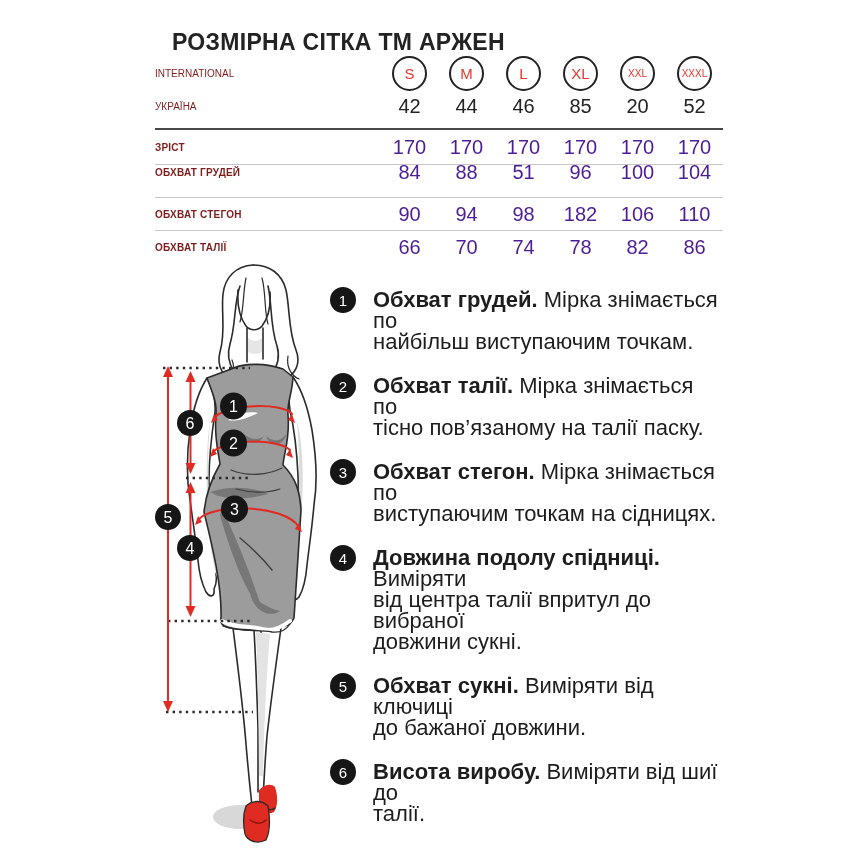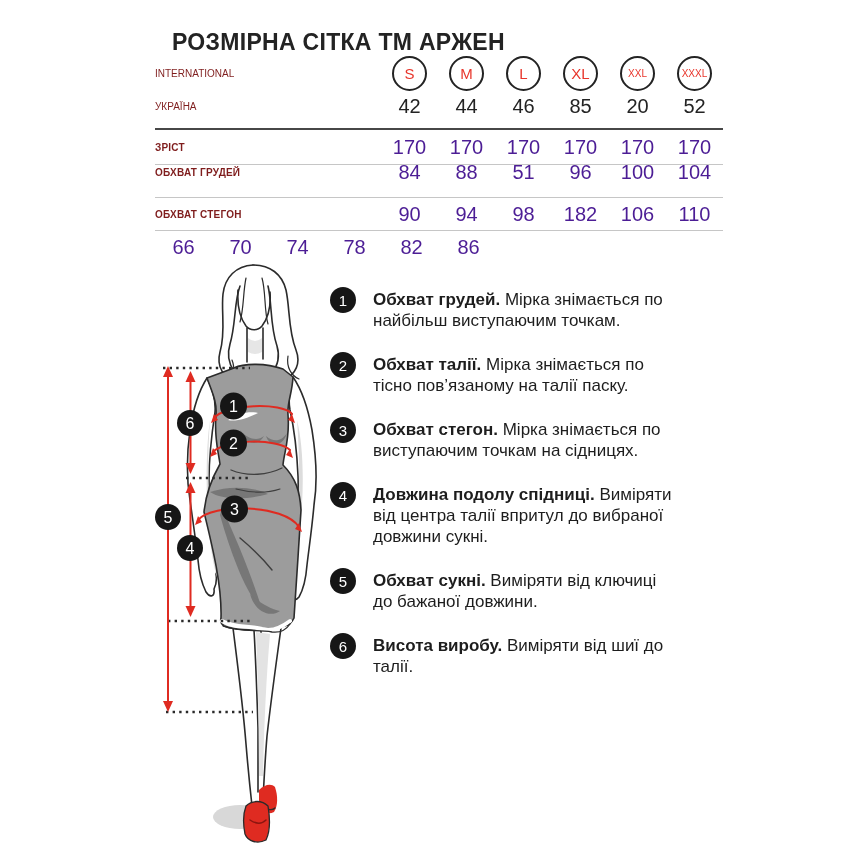--- a/index.html
+++ b/index.html
@@ -21,21 +21,21 @@
        font-size:15px;font-weight:500;white-space:nowrap;overflow:visible;flex:none;}
   .szc.s13{font-size:10px;}
   .hline{position:absolute;left:155px;width:568px;height:1px;background:#c6c6c6;}
   .hline.dark{height:2px;background:#474747;}
   
   .legend{position:absolute;left:330px;top:289px;width:398px;}
   .li{display:flex;margin-bottom:23px;}
   .badge{width:26px;height:26px;border-radius:50%;background:#161616;color:#fff;
          font-size:15px;display:flex;align-items:center;justify-content:center;
          flex:none;margin-right:17px;margin-top:-2px;}
-  .ltext{margin:0;font-size:17px;line-height:21px;color:#1d1d1d;width:350px;}
+  .ltext{margin:0;font-size:22px;line-height:21px;color:#1d1d1d;width:350px;}
   .ltext b{font-weight:700;}
   .desc{white-space:pre-line;}
   
   .fig{position:absolute;left:0;top:0;width:850px;height:850px;pointer-events:none;}
 </style>
 </head>
 <body>
 
 <div class="sheet">
 
@@ -112,20 +112,21 @@
       <div class="cell">94</div>
       <div class="cell">98</div>
       <div class="cell">182</div>
       <div class="cell">106</div>
       <div class="cell">110</div>
     </div>
   </div>
   <div class="hline" style="top:230px;"></div>
 
   <div class="trow" style="top:231px;height:33px;">
+    <span class="tlabel strong">ОБХВАТ ТАЛІЇ</span>
     <div class="vals gray">
       <div class="cell">66</div>
       <div class="cell">70</div>
       <div class="cell">74</div>
       <div class="cell">78</div>
       <div class="cell">82</div>
       <div class="cell">86</div>
     </div>
   </div>
 

